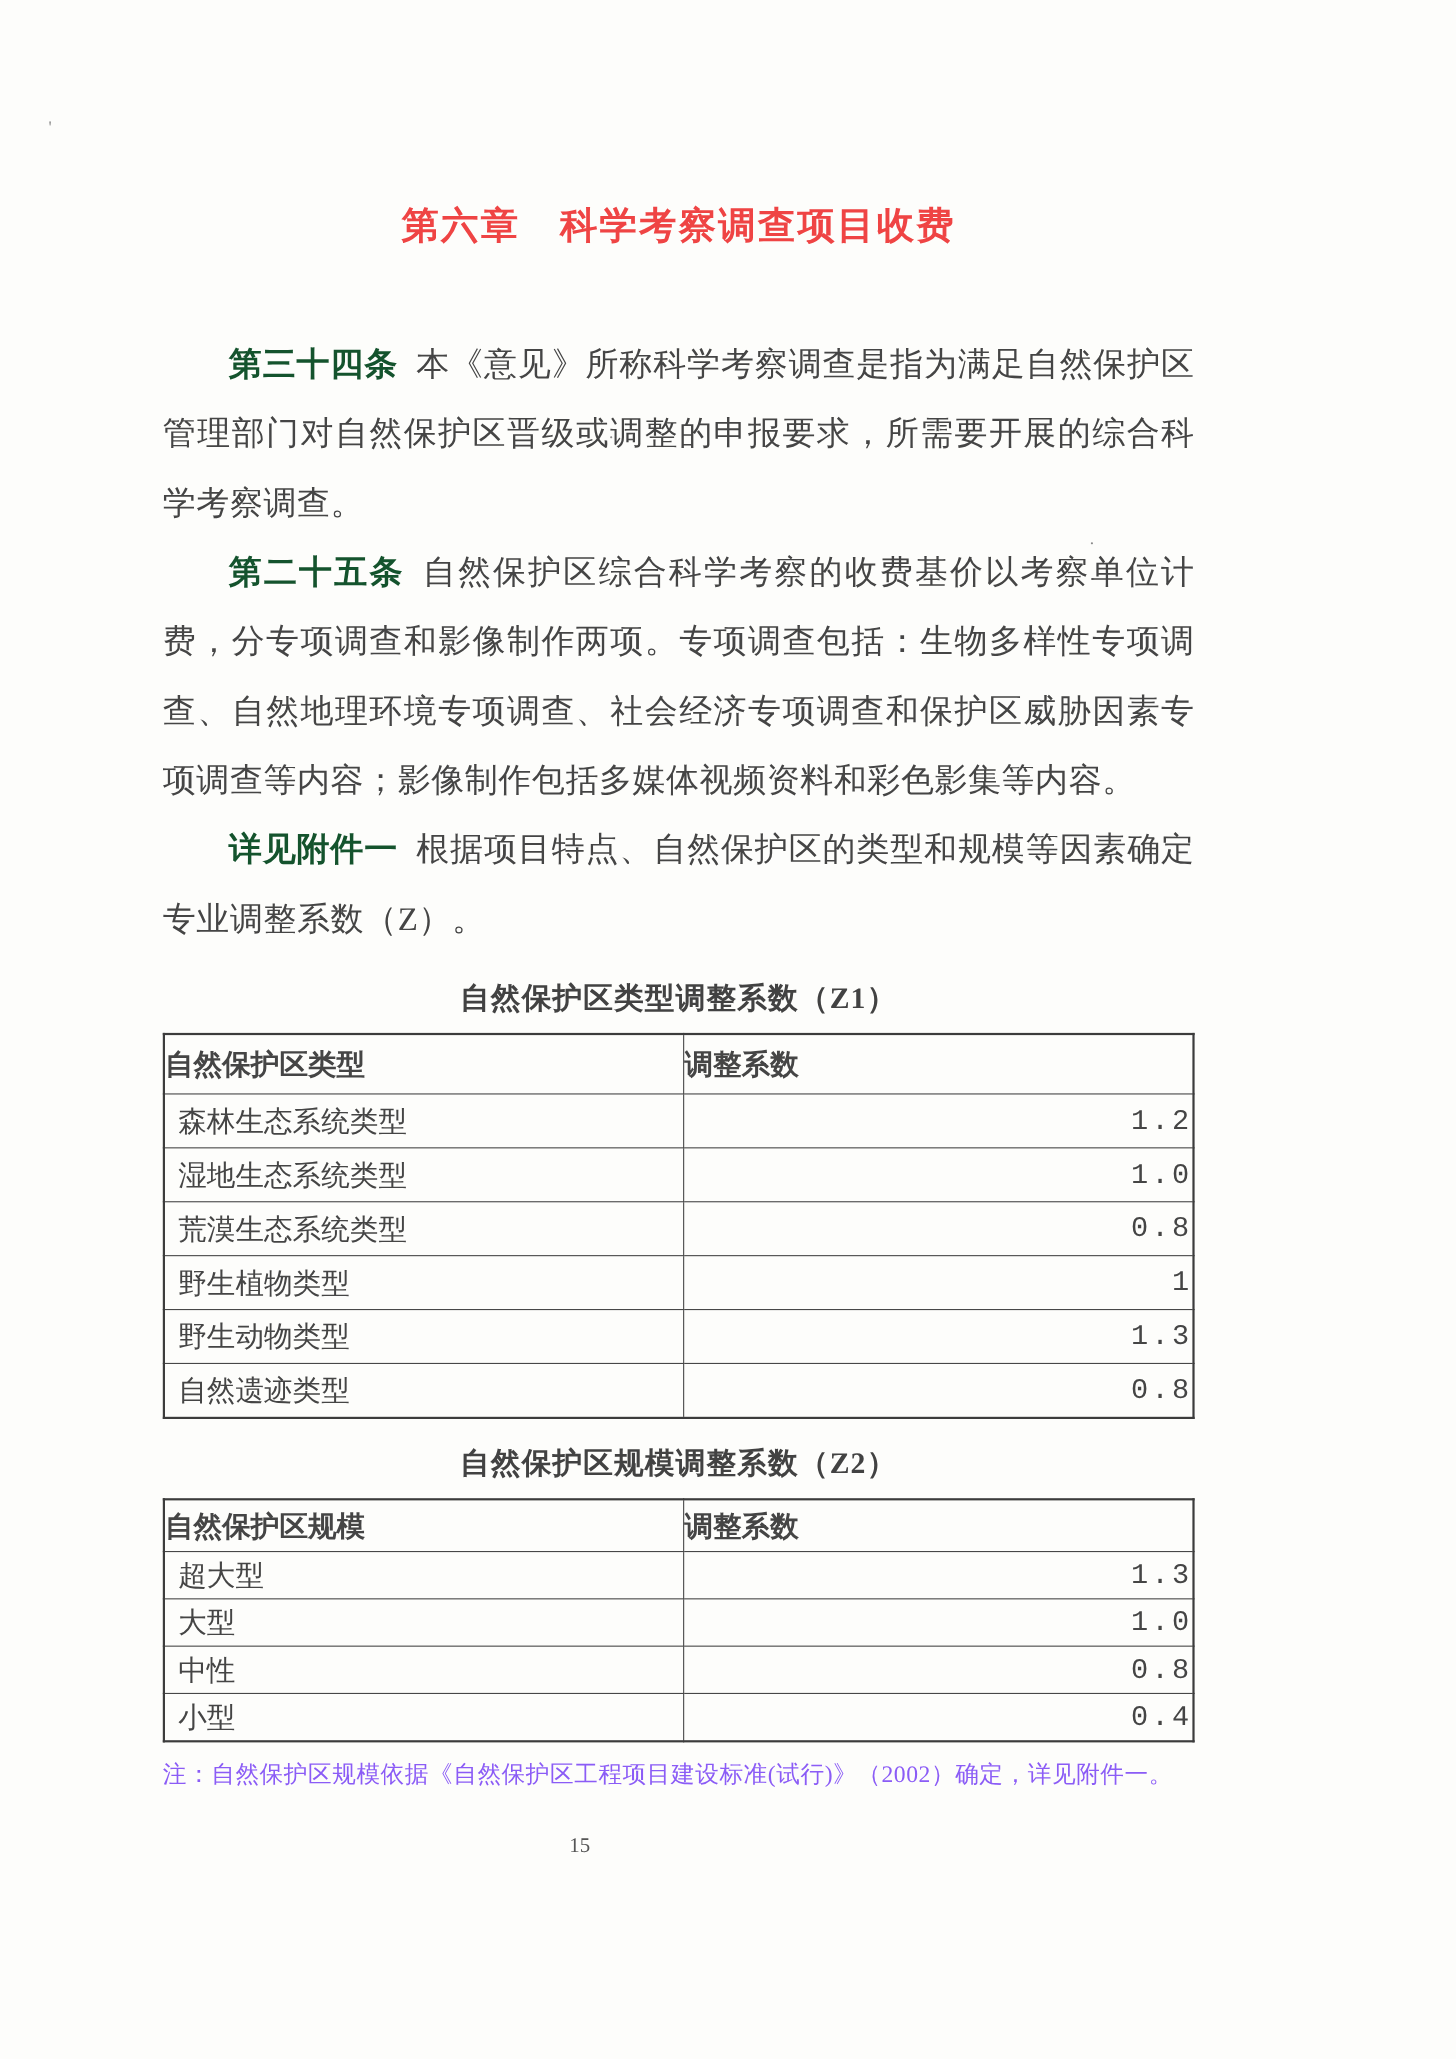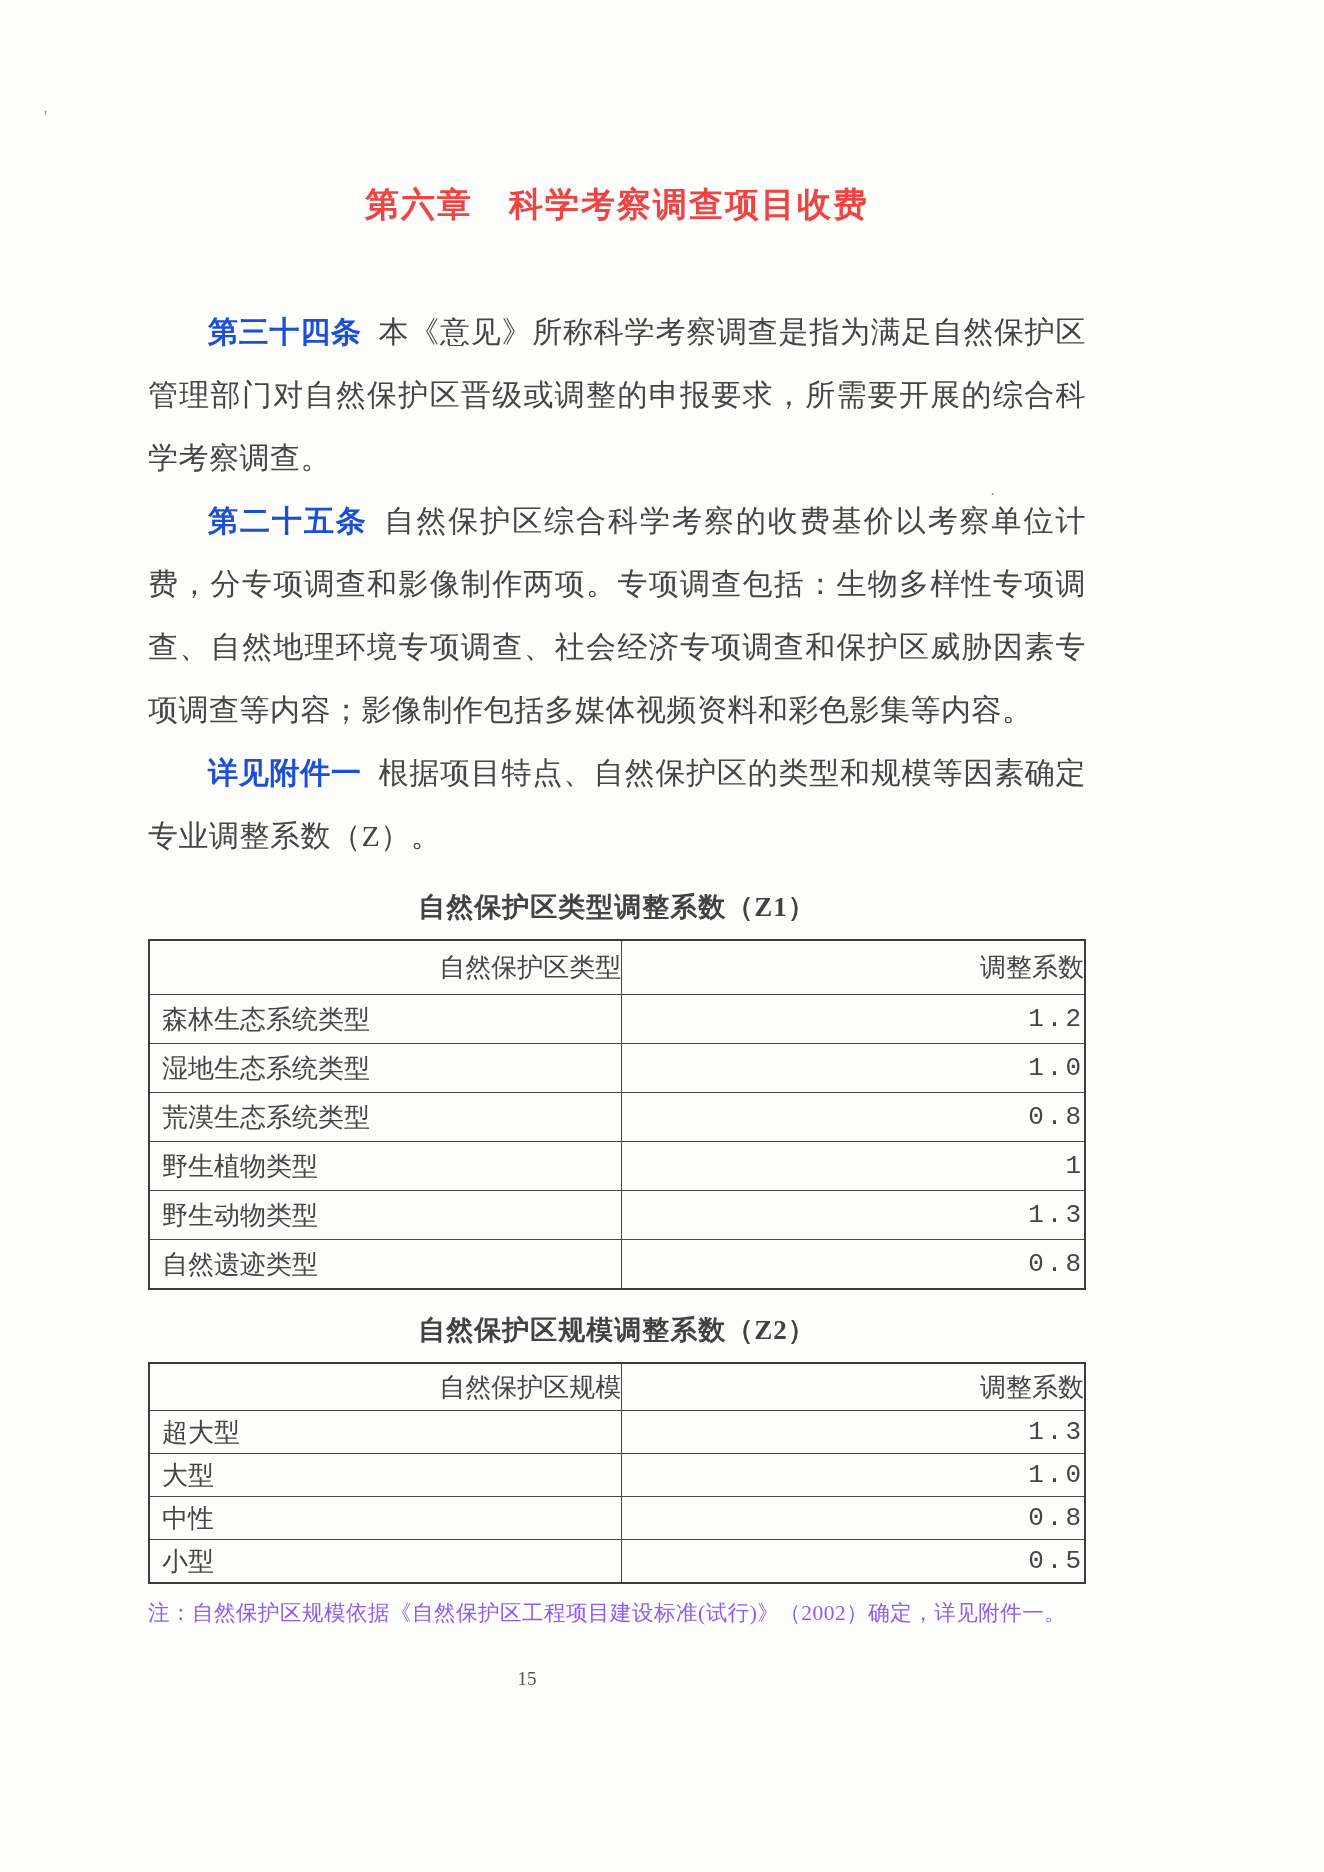--- a/index.html
+++ b/index.html
@@ -27,21 +27,21 @@
     color:#ef4444;
   }
   .body-text{
     font-size:30px;
     line-height:63px;
     text-align:justify;
     letter-spacing:0.5px;
     color:#454545;
   }
   .para{margin:0;text-indent:2em;}
-  .para .lead{font-weight:bold;margin-right:0.55em;color:#1d4ed8;}
+  .para .lead{font-weight:bold;margin-right:0.55em;color:#14532d;}
   .tbl-caption{
     margin-top:22px;
     margin-bottom:14px;
     text-align:center;
     font-size:27px;
     font-weight:bold;
     letter-spacing:1px;
     color:#424242;
   }
   table.coef{
@@ -56,21 +56,21 @@
   table.coef col.c2{width:49.5%;}
   table.coef th,table.coef td{
     border:1.5px solid #474747;
     font-weight:normal;
     padding:0;
   }
   table.t1 th{height:53px;}
   table.t1 td{height:48px;}
   table.t2 th{height:46px;}
   table.t2 td{height:42px;}
-  table.coef th{text-align:right;}
+  table.coef th{text-align:left;font-weight:bold;}
   table.coef td.name{text-align:left;padding-left:12px;font-family:Liberation Serif, serif;}
   table.coef td.val{text-align:right;letter-spacing:3px;font-family:Liberation Mono, monospace;}
   .note{
     margin-top:14px;
     font-size:21.5px;
     letter-spacing:0.5px;
     color:#8b5cf6;
     font-family:"Liberation Serif","DejaVu Serif",serif;
   }
   .page-number{
@@ -160,21 +160,21 @@
       <tr>
         <td class="name">大型</td>
         <td class="val">1.0</td>
       </tr>
       <tr>
         <td class="name">中性</td>
         <td class="val">0.8</td>
       </tr>
       <tr>
         <td class="name">小型</td>
-        <td class="val">0.5</td>
+        <td class="val">0.4</td>
       </tr>
     </tbody>
       </table>
 
     <div class="note">注：自然保护区规模依据《自然保护区工程项目建设标准(试行)》（2002）确定，详见附件一。</div>
   </div>
 
   <div class="page-number"><span>15</span></div>
 </div>
 

